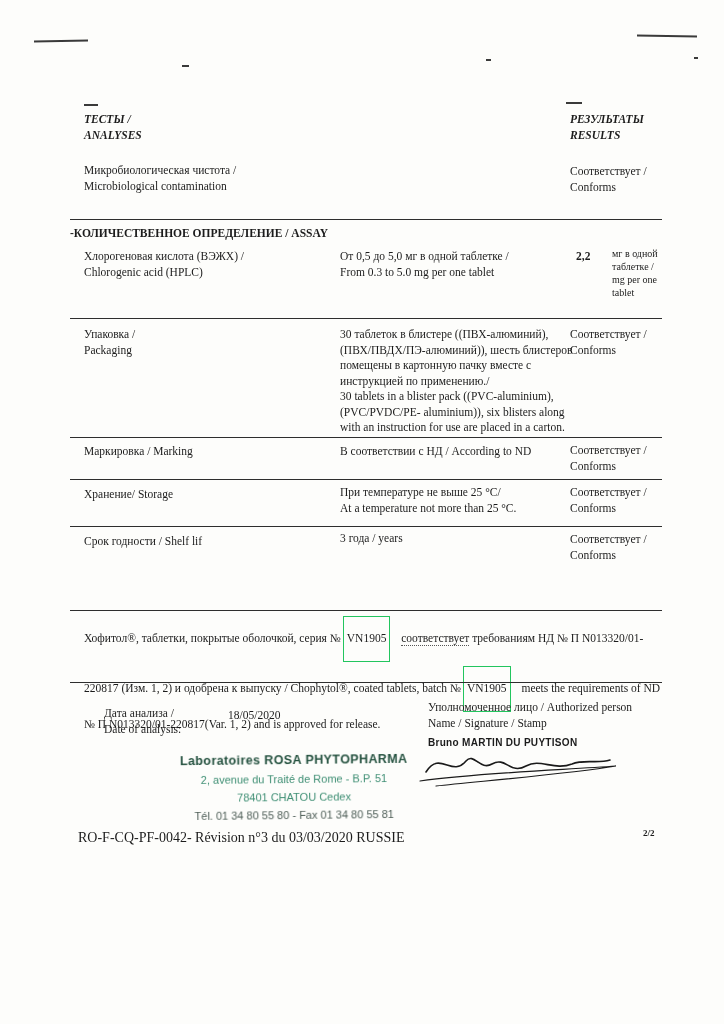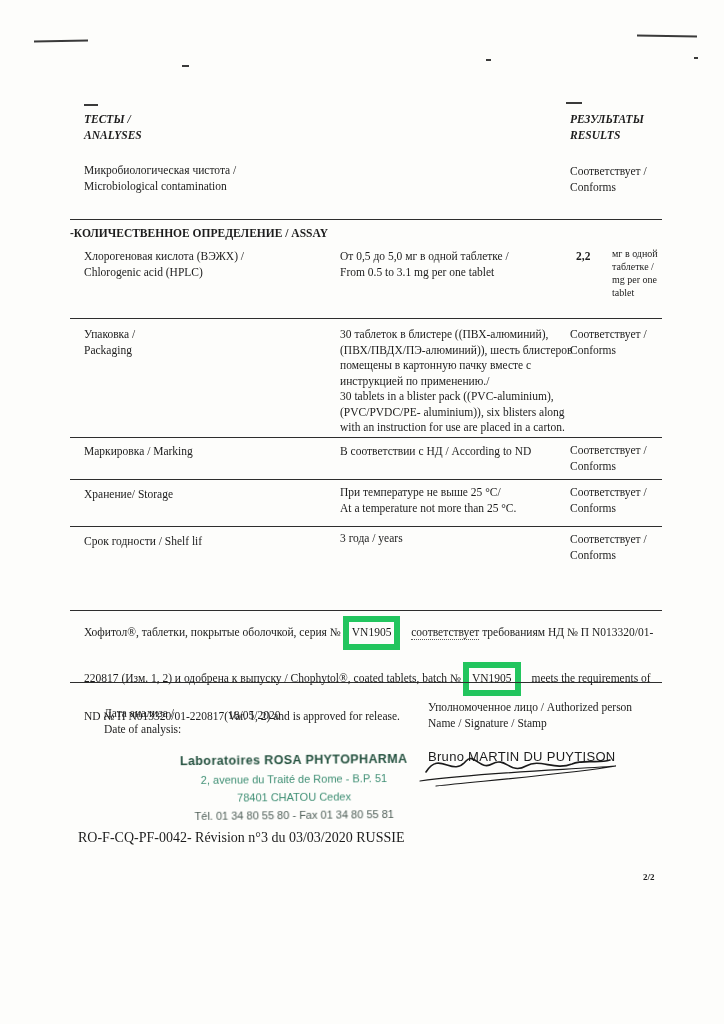--- a/index.html
+++ b/index.html
@@ -12,32 +12,32 @@
   }
   .abs { position:absolute; }
   .pre { white-space:pre-line; }
   .b { font-weight:bold; }
   .it { font-style:italic; }
   .c1 { left:84px;  width:232px; }
   .c2 { left:340px; width:234px; }
   .c3 { left:570px; width:100px; }
   .hline { position:absolute; left:70px; width:592px; height:1px; background:#2e2e2e; }
   .artifact { position:absolute; background:#3a3a3a; }
-  .batch-box { display:inline-block; border:6px solid #22c55e; padding:4px 3px; margin:0 8px 12px 2px; line-height:1.2; }
+  .batch-box { display:inline-block; border:1px solid #22c55e; padding:15px 3px; margin:0 8px 4px 2px; line-height:1.2; }
   .dotted { border-bottom:1px dotted #555; padding-bottom:1px; }
   .assay-value { font-weight:600; }
   .assay-unit { font-size:10px; line-height:1.3; }
   .release { line-height:1.5; }
-  .sign-name { font-size:13px; font-weight:normal; letter-spacing:0.3px; font-family:"Liberation Sans",sans-serif;margin-top:12px; }
+  .sign-name { font-size:10px; font-weight:bold; letter-spacing:0.3px; font-family:"Liberation Sans",sans-serif; }
   .stamp { text-align:center; transform:rotate(-0.6deg); filter:blur(0.3px); font-family:"Liberation Sans",sans-serif; }
   .stamp-l1 { font-size:12.5px; font-weight:bold; color:#24513f; letter-spacing:0.4px; }
   .stamp-l2, .stamp-l3 { font-size:11px; color:#3f8f74; margin-top:3px; }
   .stamp-l4 { font-size:11px; color:#4e5e57; margin-top:3px; }
   .footer-left { font-size:14px; }
-  .footer-right { font-size:9px; font-weight:bold;margin-top:44px; }
+  .footer-right { font-size:9px; font-weight:bold; }
 </style>
 </head>
 <body>
 
 <div class="page">
 
   <div class="artifact" style="left:34px;top:40px;width:54px;height:2px;transform:rotate(-1deg)"></div>
   <div class="artifact" style="left:637px;top:35px;width:60px;height:2px;transform:rotate(1deg)"></div>
   <div class="artifact" style="left:182px;top:65px;width:7px;height:2px"></div>
   <div class="artifact" style="left:486px;top:59px;width:5px;height:2px"></div>
@@ -55,21 +55,21 @@
   <div class="abs c3 pre" style="top:164px">Соответствует /
 Conforms</div>
 
   <div class="hline" style="top:219px"></div>
 
   <div class="abs b" style="left:70px;top:226px;width:500px">-КОЛИЧЕСТВЕННОЕ ОПРЕДЕЛЕНИЕ / ASSAY</div>
 
   <div class="abs c1 pre" style="top:249px">Хлорогеновая кислота (ВЭЖХ) /
 Chlorogenic acid (HPLC)</div>
   <div class="abs c2 pre" style="top:249px">От 0,5 до 5,0 мг в одной таблетке /
-From 0.5 to 3.1 mg per one tablet</div>
+From 0.3 to 5.0 mg per one tablet</div>
   <div class="abs assay-value" style="left:576px;top:249px">2,2</div>
   <div class="abs pre assay-unit" style="left:612px;top:247px;width:58px">мг в одной
 таблетке /
 mg per one
 tablet</div>
 
   <div class="hline" style="top:318px"></div>
 
   <div class="abs c1 pre" style="top:327px">Упаковка /
 Packaging</div>

